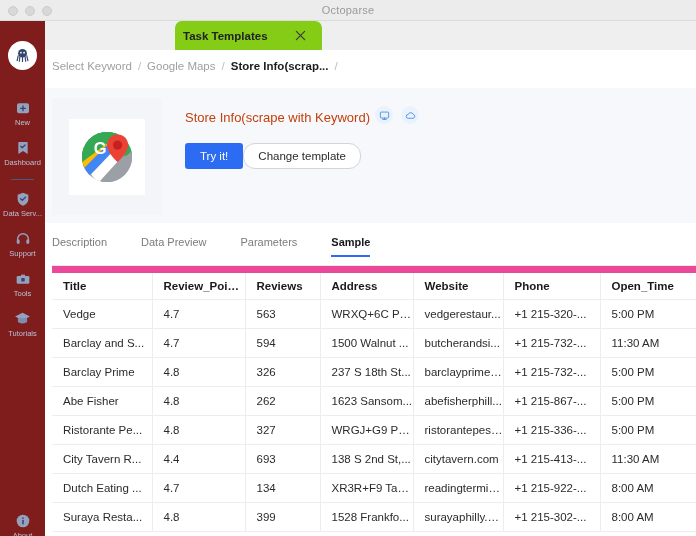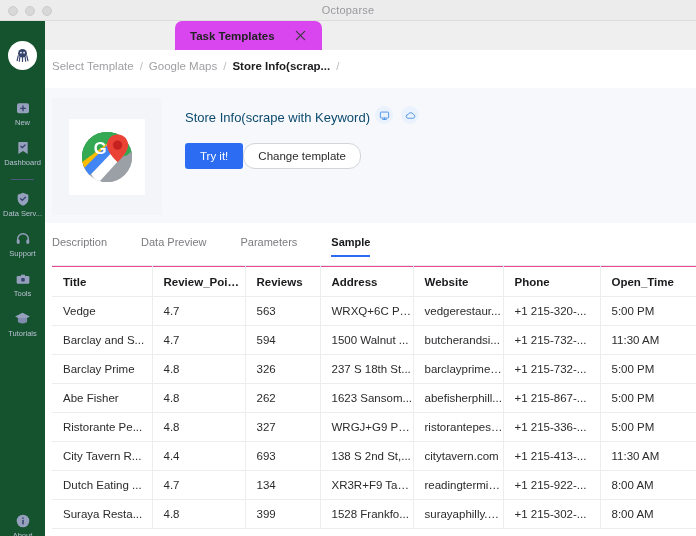--- a/index.html
+++ b/index.html
@@ -59,21 +59,21 @@
     letter-spacing: 0.2px;
   }
 
   
   .sidebar {
     position: absolute;
     top: 21px;
     left: 0;
     width: 45px;
     height: 515px;
-    background: #14532d;
+    background: #7f1d1d;
   }
   .avatar {
     position: absolute;
     top: 20px;
     left: 8px;
     width: 29px;
     height: 29px;
     border-radius: 50%;
     background: #ffffff;
     display: flex;
@@ -143,27 +143,27 @@
     cursor: pointer;
     box-sizing: border-box;
   }
   .tab-home {
     left: 19px;
     width: 131px;
   }
   .tab-active {
     left: 130px;
     width: 147px;
-    background: #d946ef;
+    background: #84cc16;
     border-top-left-radius: 7px;
     border-top-right-radius: 7px;
     color: #222222;
     font-weight: bold;
     justify-content: flex-start;
-    padding-left: 15px;
+    padding-left: 8px;
   }
   .tab-close {
     position: absolute;
     right: 16px;
     top: 9px;
     width: 11px;
     height: 11px;
     cursor: pointer;
   }
 
@@ -221,21 +221,21 @@
     background: #ffffff;
     display: flex;
     align-items: center;
     justify-content: center;
   }
   .tpl-title {
     position: absolute;
     top: 22px;
     left: 140px;
     font-size: 13px;
-    color: #0c4a6e;
+    color: #c2410c;
     white-space: nowrap;
   }
   .badge-row {
     position: absolute;
     top: 18px;
     left: 330px;
     display: flex;
     gap: 8px;
   }
   .badge {
@@ -348,21 +348,21 @@
     color: #2b2b2e;
     overflow: hidden;
     white-space: nowrap;
     text-overflow: ellipsis;
     box-sizing: border-box;
   }
   table.grid th {
     font-weight: bold;
     color: #1a1a1d;
     height: 30px;
-    border-top: 1px solid #ec4899;
+    border-top: 7px solid #ec4899;
   }
   table.grid th:last-child,
   table.grid td:last-child { border-right: none; }
 </style>
 </head>
 <body>
 
 <div class="app">
 
   <div class="titlebar">
@@ -470,21 +470,21 @@
         <svg width="11" height="11" viewBox="0 0 12 12">
           <path d="M1.5 1.5l9 9M10.5 1.5l-9 9" stroke="#3a3a3c" stroke-width="1.3" stroke-linecap="round"></path>
         </svg>
       </span>
     </div>
   </div>
 
   <div class="main">
 
     <div class="breadcrumb">
-      <span class="crumb">Select Template</span>
+      <span class="crumb">Select Keyword</span>
       <span class="crumb-sep">/</span>
       <span class="crumb">Google Maps</span>
       <span class="crumb-sep">/</span>
       <span class="crumb-current">Store Info(scrap...</span>
       <span class="crumb-sep">/</span>
     </div>
 
     <div class="headline">
 
       <div class="thumb">

